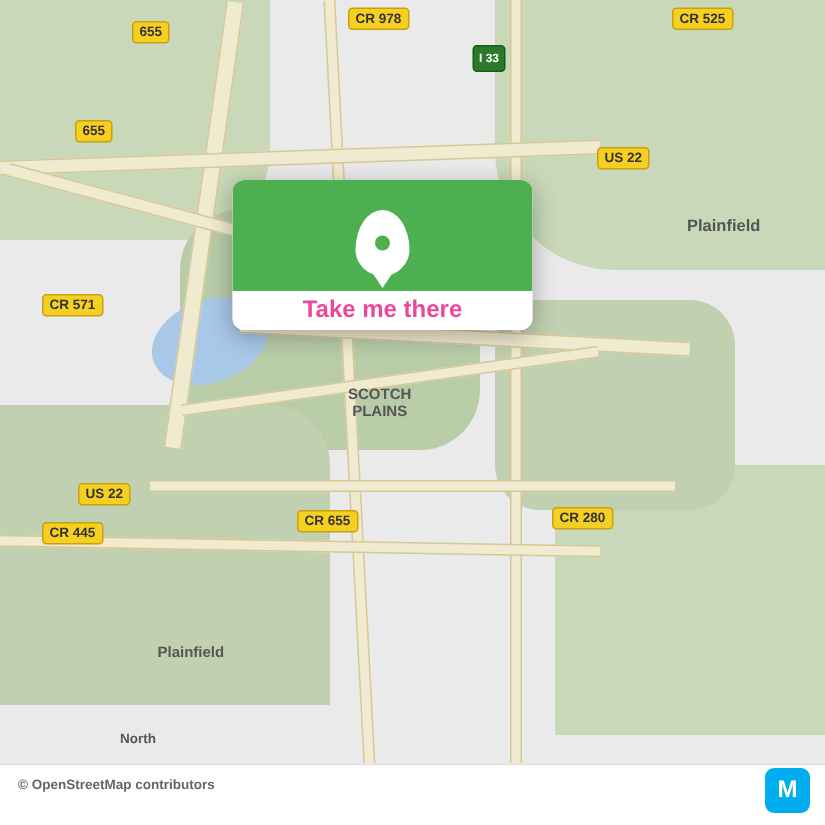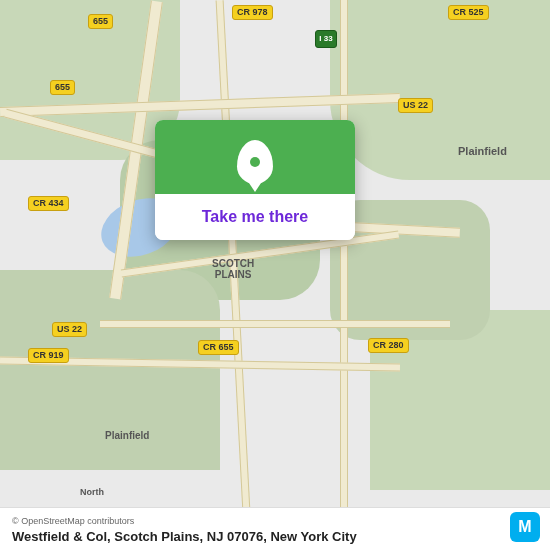--- a/index.html
+++ b/index.html
@@ -233,45 +233,46 @@
     }
     .pin-dot {
       width: 10px;
       height: 10px;
       background: #4CAF50;
       border-radius: 50%;
     }
     .popup-button {
       display: block;
       width: 100%;
-      padding: 14px;
+      padding: 4px;
       background: white;
       border: none;
       font-size: 16px;
       font-weight: 600;
-      color: #6d28d9;
+      color: #ec4899;
       text-align: center;
       cursor: pointer;
       font-family: Arial, sans-serif;
     }
 
     
     .bottom-bar {
       position: absolute;
       bottom: 0; left: 0; right: 0;
       background: white;
       padding: 8px 12px 6px;
       z-index: 15;
       border-top: 1px solid #ddd;
     }
     .bottom-bar-top {
       display: flex;
       align-items: center;
       gap: 6px;
-      margin-bottom: 3px;
+      margin-bottom: 16px;
+      font-weight: bold;
     }
     .bottom-address {
       font-size: 13px;
       font-weight: bold;
       color: #222;
     }
     .moovit-logo {
       position: absolute;
       bottom: 8px; right: 10px;
       display: flex;
@@ -319,44 +320,43 @@
   <div class="road-main3"></div>
   <div class="road-diag2"></div>
   <div class="road-main4"></div>
   <div class="road-main5"></div>
 
   <div class="shield shield-yellow" style="top:14px;left:88px">655</div>
   <div class="shield shield-yellow" style="top:5px;left:232px">CR 978</div>
   <div class="shield shield-yellow" style="top:5px;left:448px">CR 525</div>
   <div class="shield shield-yellow" style="top:80px;left:50px">655</div>
   <div class="shield shield-yellow" style="top:98px;left:398px">US 22</div>
-  <div class="shield shield-yellow" style="top:196px;left:28px">CR 434</div>
+  <div class="shield shield-yellow" style="top:196px;left:28px">CR 571</div>
   <div class="shield shield-yellow" style="top:322px;left:52px">US 22</div>
-  <div class="shield shield-yellow" style="top:348px;left:28px">CR 919</div>
+  <div class="shield shield-yellow" style="top:348px;left:28px">CR 445</div>
   <div class="shield shield-yellow" style="top:340px;left:198px">CR 655</div>
   <div class="shield shield-yellow" style="top:338px;left:368px">CR 280</div>
 
   <div class="shield shield-green" style="top:30px;left:315px;font-size:8px;width:22px;height:18px;border-radius:3px;">I 33</div>
 
-  <div class="place-label" style="top:258px;left:212px;font-size:10px;text-align:center;">SCOTCH<br>PLAINS</div>
+  <div class="place-label" style="top:258px;left:232px;font-size:10px;text-align:center;">SCOTCH<br>PLAINS</div>
   <div class="place-label" style="top:145px;left:458px;font-size:11px;">Plainfield</div>
   <div class="place-label" style="top:430px;left:105px;font-size:10px;">Plainfield</div>
   <div class="place-label" style="top:458px;left:80px;font-size:9px;margin-top:29px;">North</div>
 
   <div class="popup-card">
     <div class="popup-pin">
       <div class="pin-icon">
         <div class="pin-dot"></div>
       </div>
     </div>
     <button class="popup-button">Take me there</button>
   </div>
 
   <div class="bottom-bar">
     <div class="bottom-bar-top">
       <span class="attribution">© OpenStreetMap contributors</span>
     </div>
-    <div class="bottom-address">Westfield &amp; Col, Scotch Plains, NJ 07076, New York City</div>
     <div class="moovit-logo">
       <div class="moovit-m">M</div>
     </div>
   </div>
 </div>
 
 </body></html>

